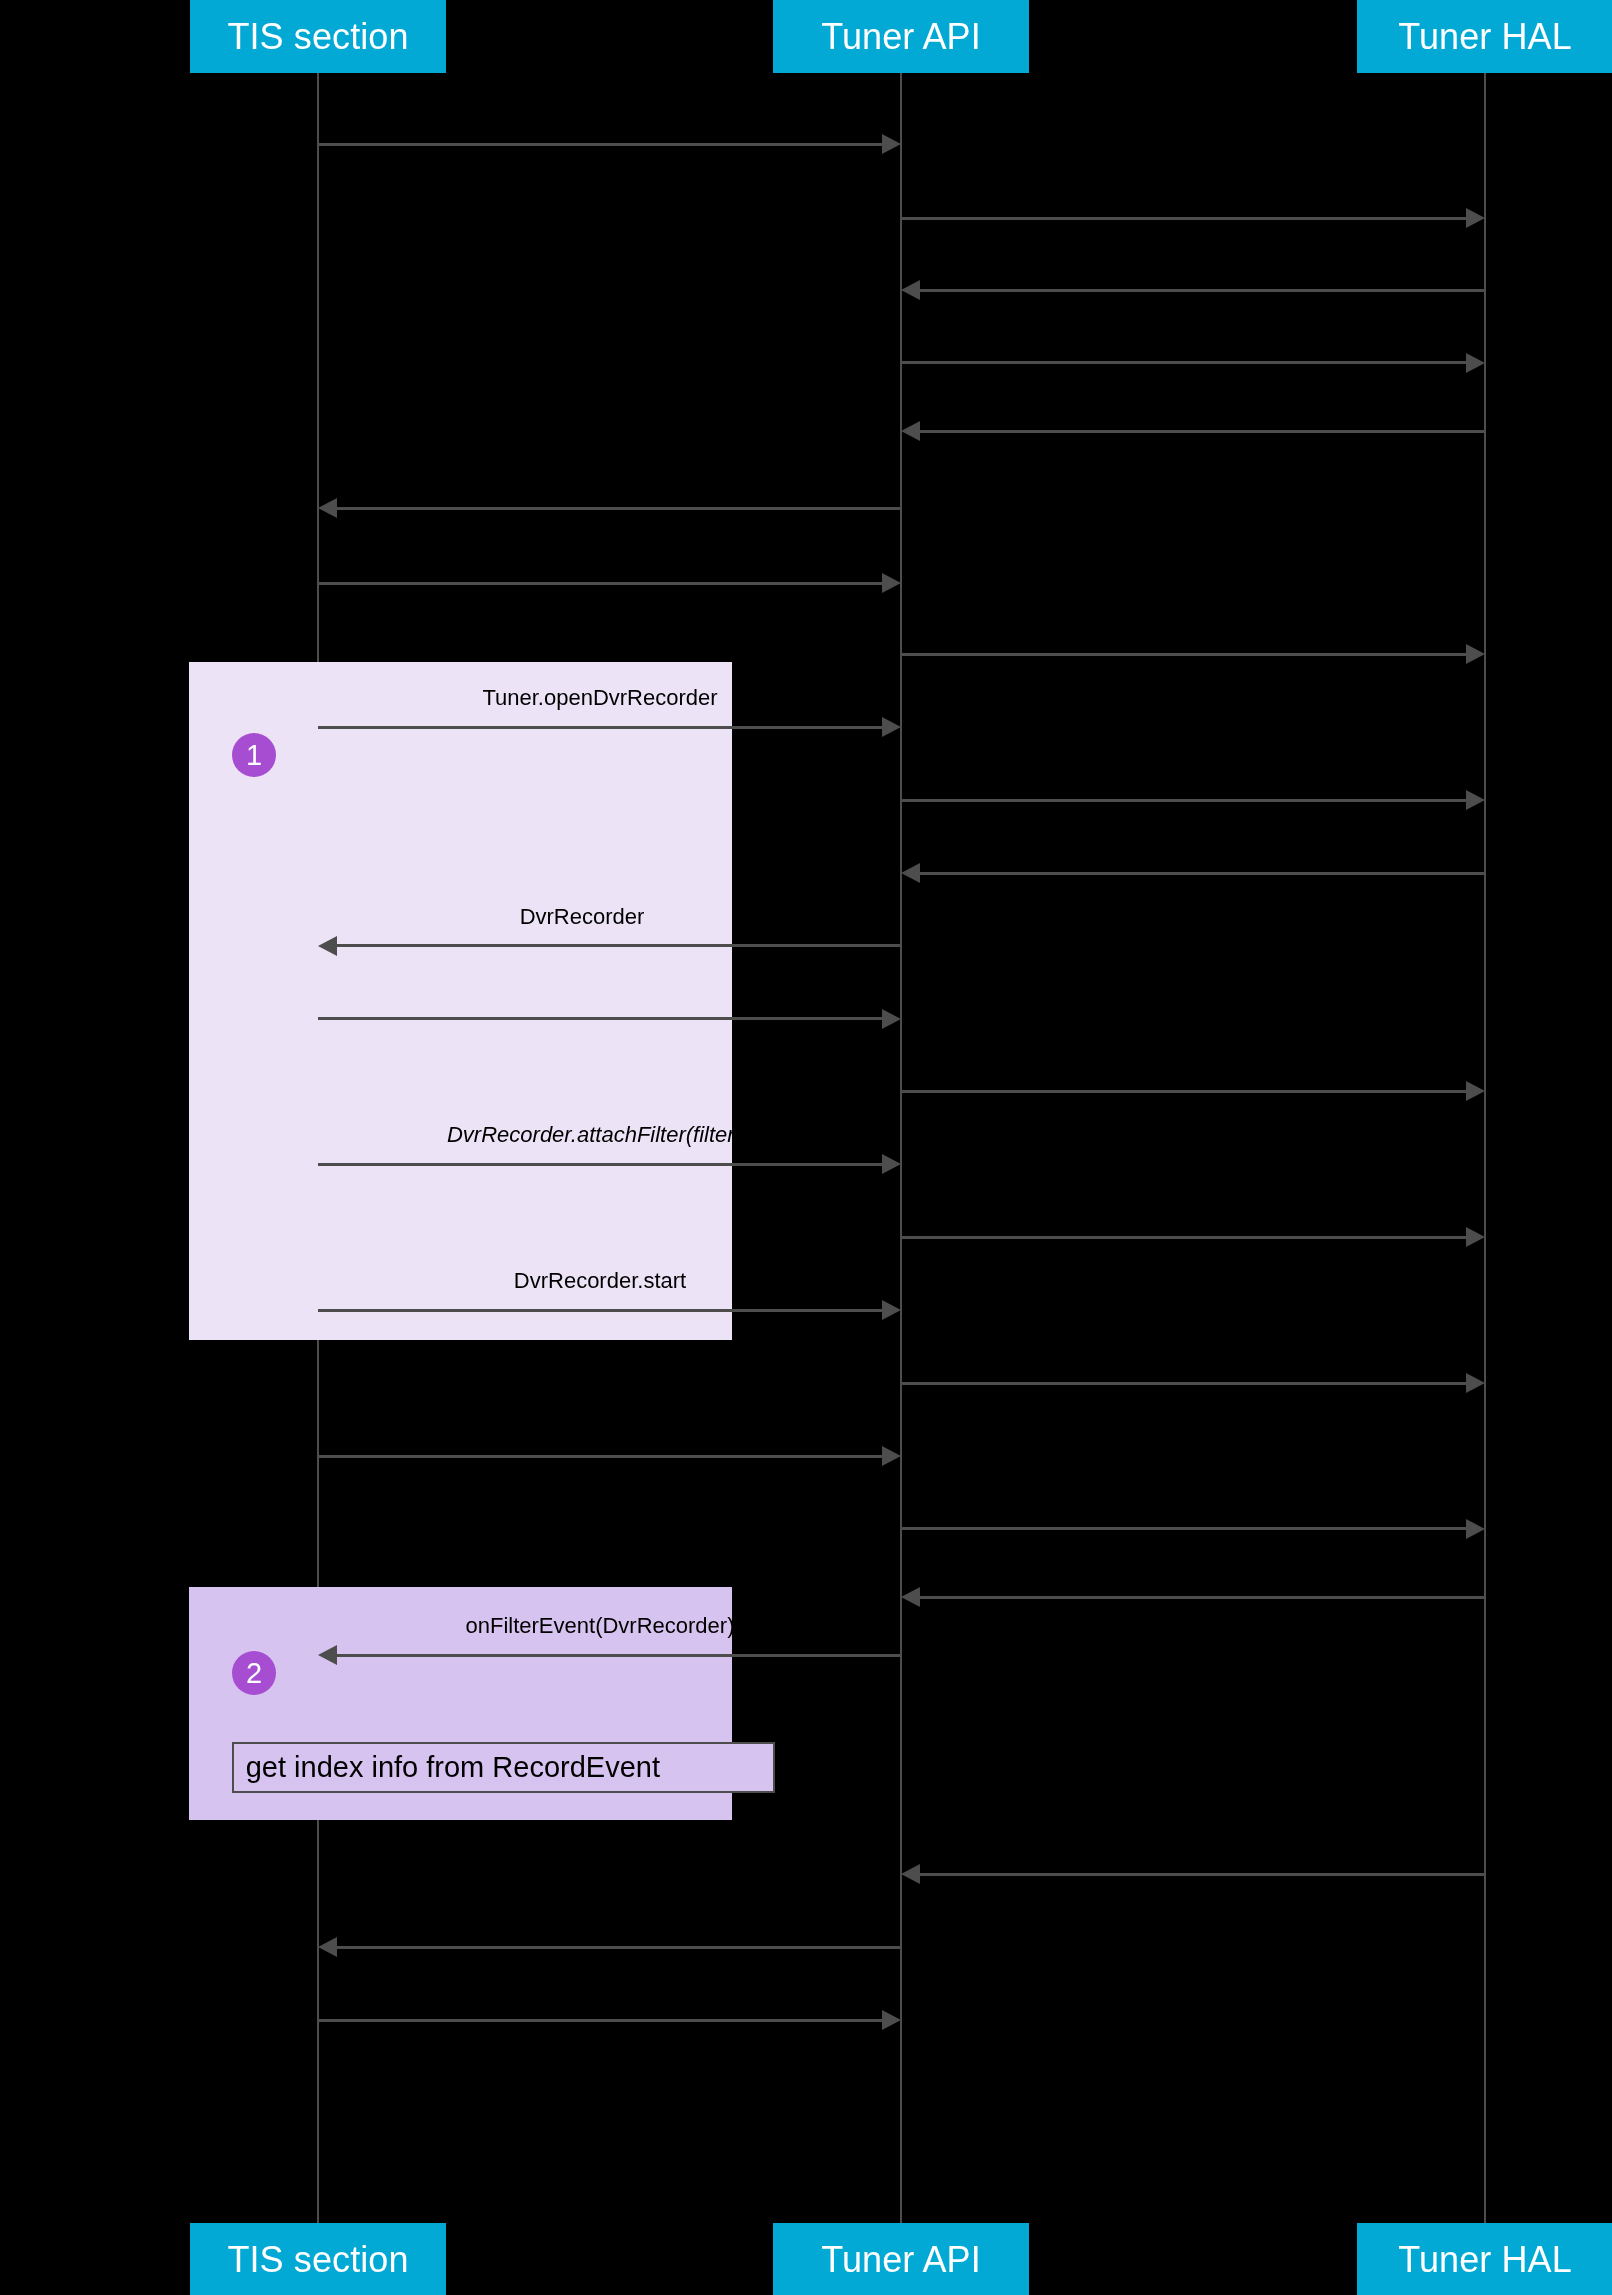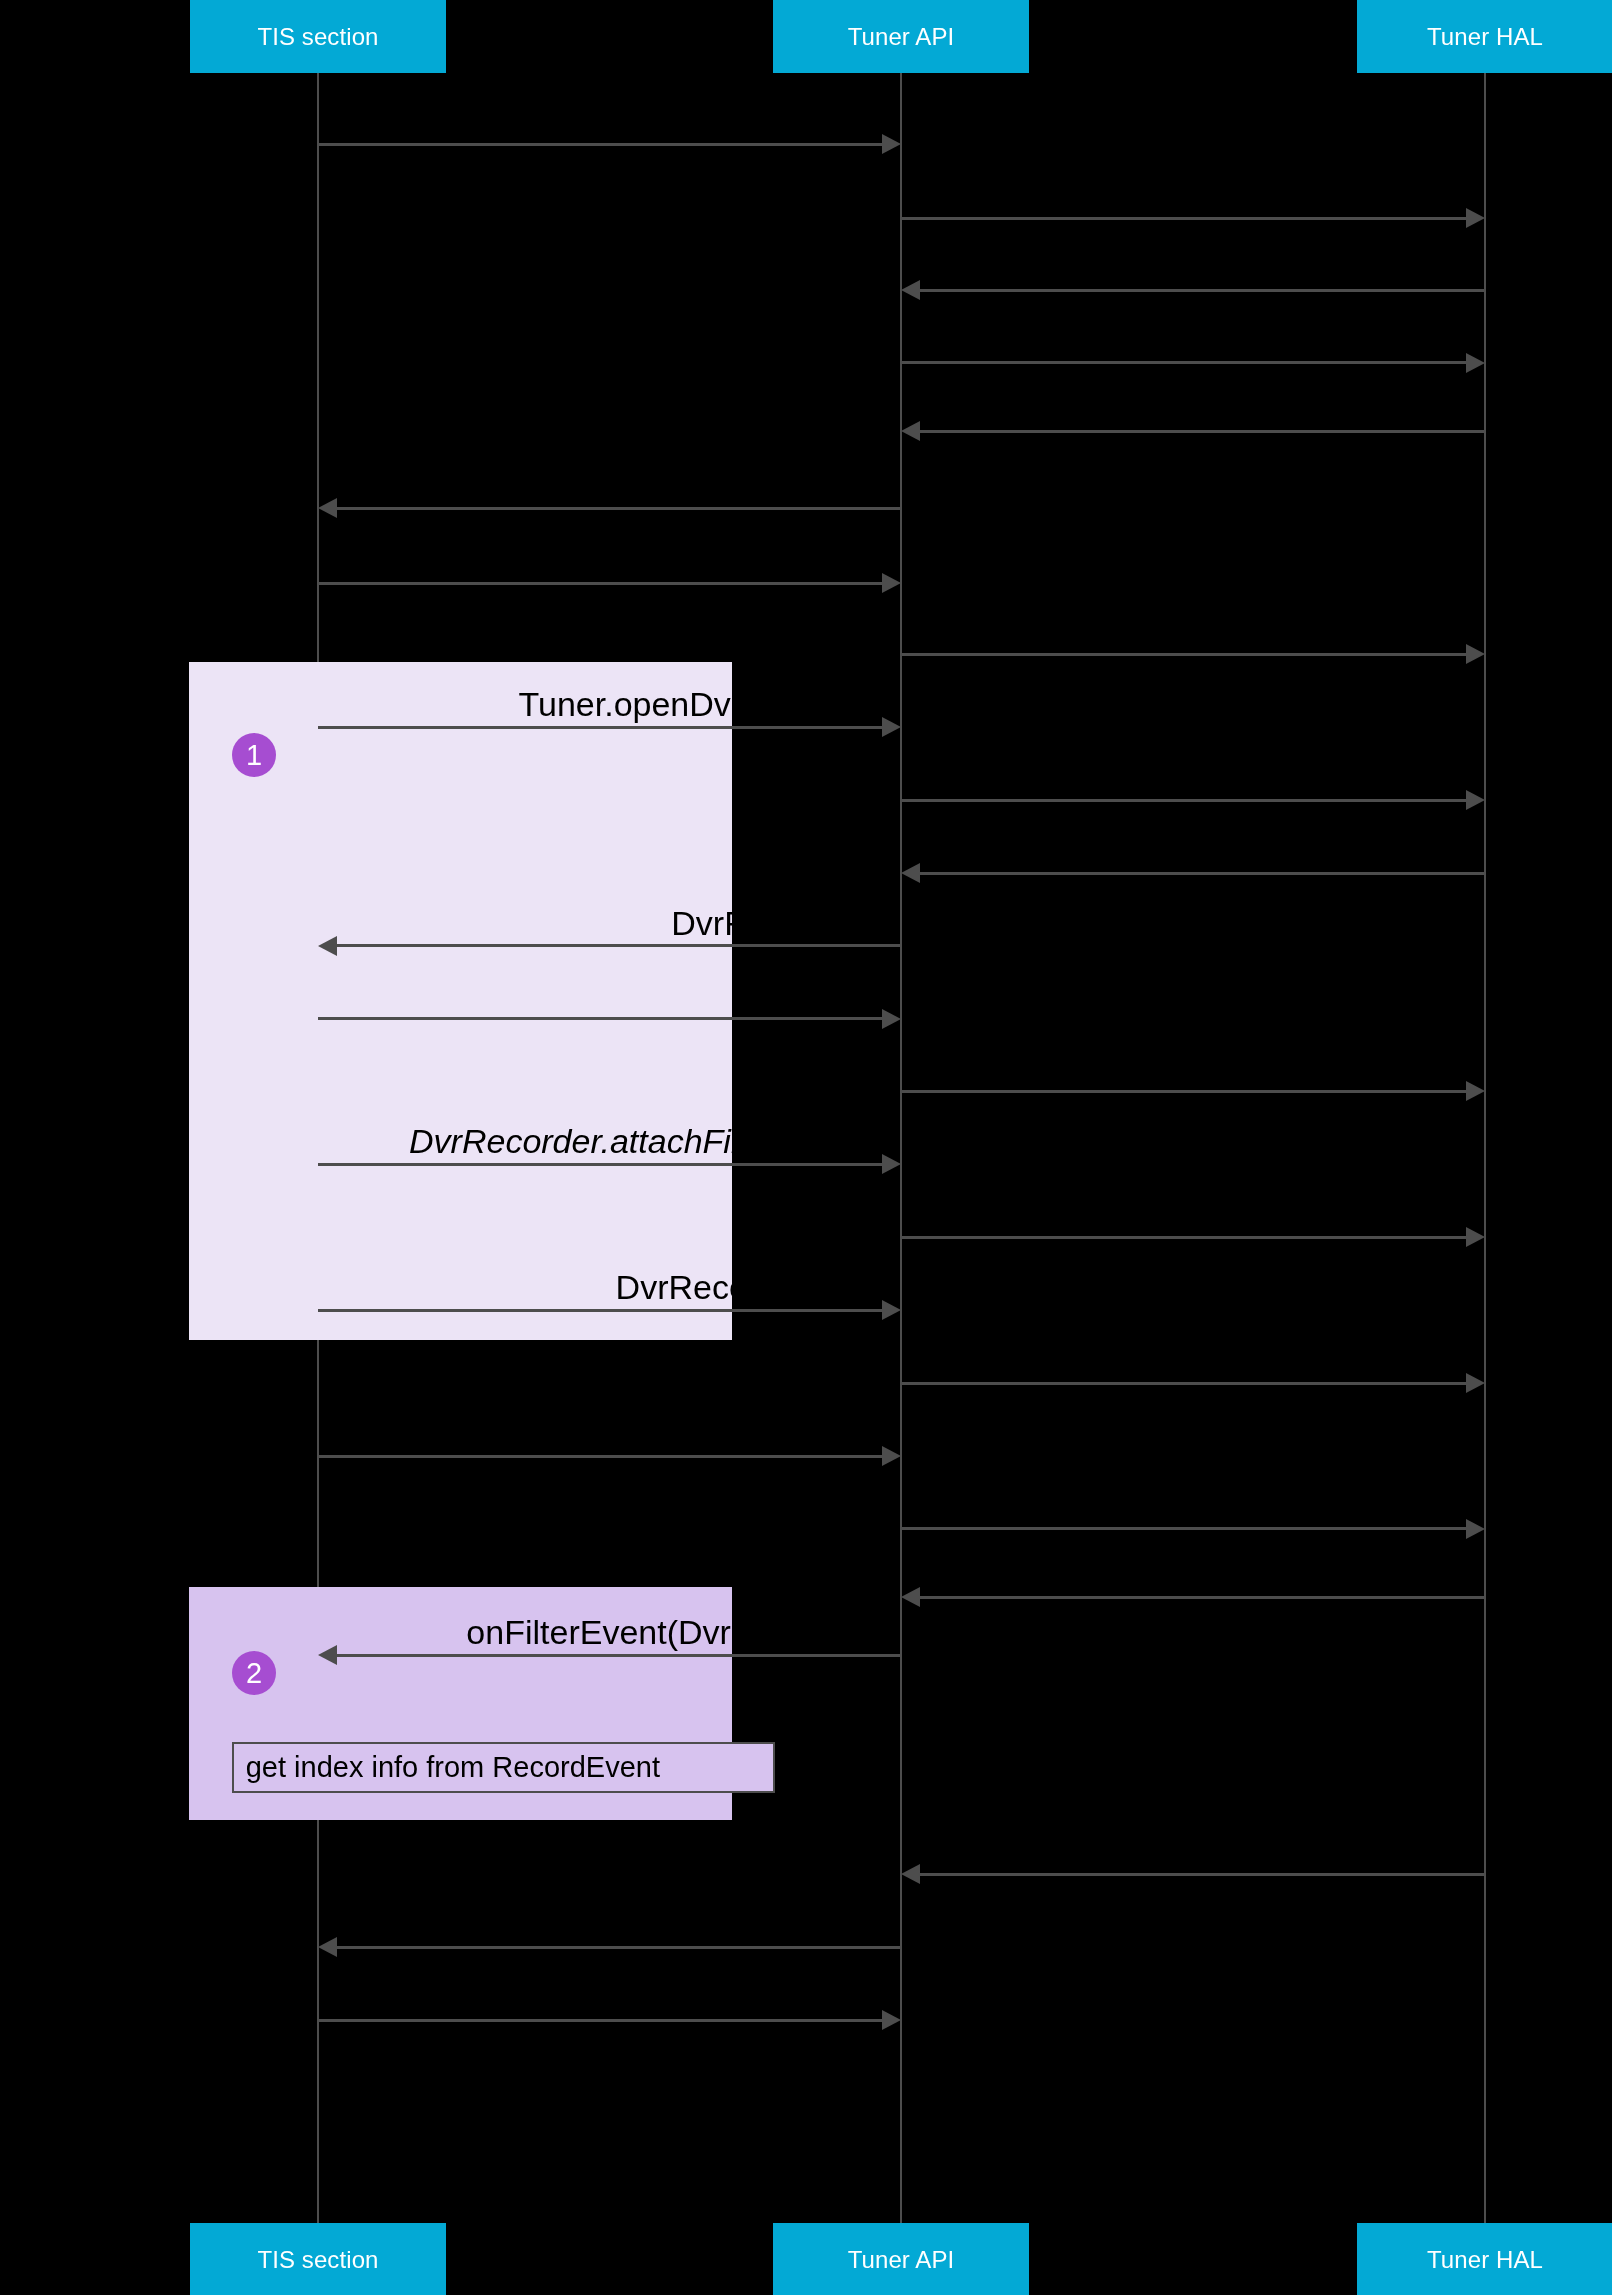--- a/index.html
+++ b/index.html
@@ -17,21 +17,21 @@
   }
 
   
   .participant-box {
     position: absolute;
     background: #03A9D5;
     color: #ffffff;
     display: flex;
     align-items: center;
     justify-content: center;
-    font-size: 24px;
+    font-size: 36px;
     letter-spacing: 0.1px;
     white-space: nowrap;
   }
 
   
   .lifeline {
     position: absolute;
     width: 2.2px;
     background: #4d4d4d;
   }
@@ -67,23 +67,23 @@
   }
   .arrowhead.right {
     border-left: 19px solid #4d4d4d;
   }
   .arrowhead.left {
     border-right: 19px solid #4d4d4d;
   }
   .msg-label {
     position: absolute;
     color: #000000;
-    font-size: 34px;
+    font-size: 22px;
     white-space: nowrap;
-    text-align: right;
+    text-align: center;
   }
 
   
   .note-box {
     position: absolute;
     border: 2.9px solid #4d4d4d;
     display: flex;
     align-items: center;
     justify-content: flex-start;
     font-size: 29px;

